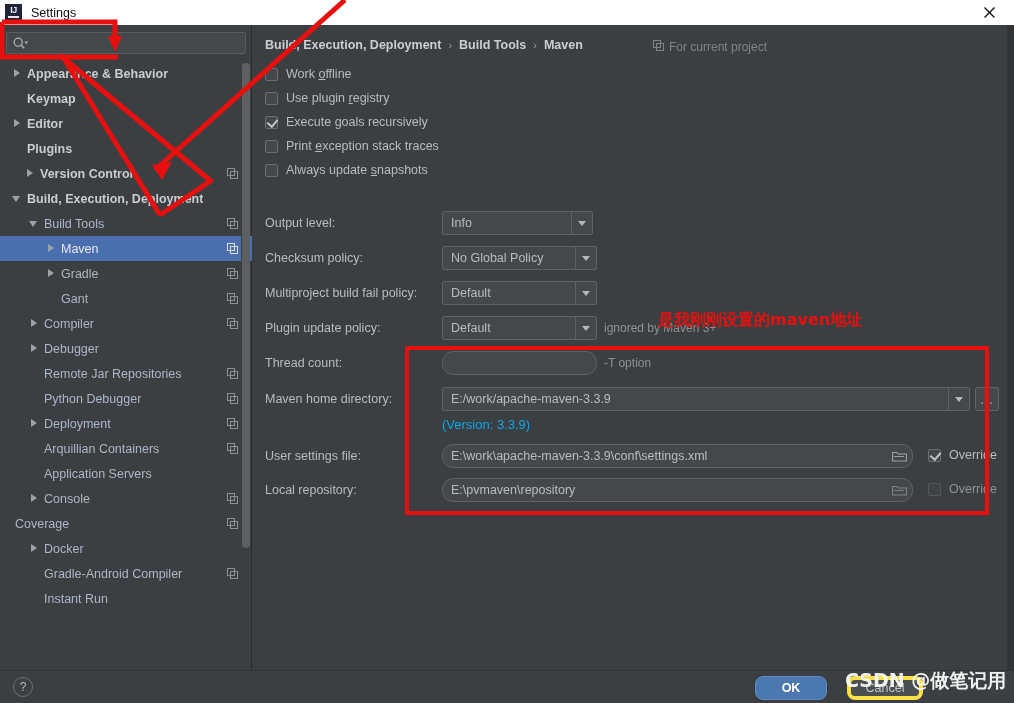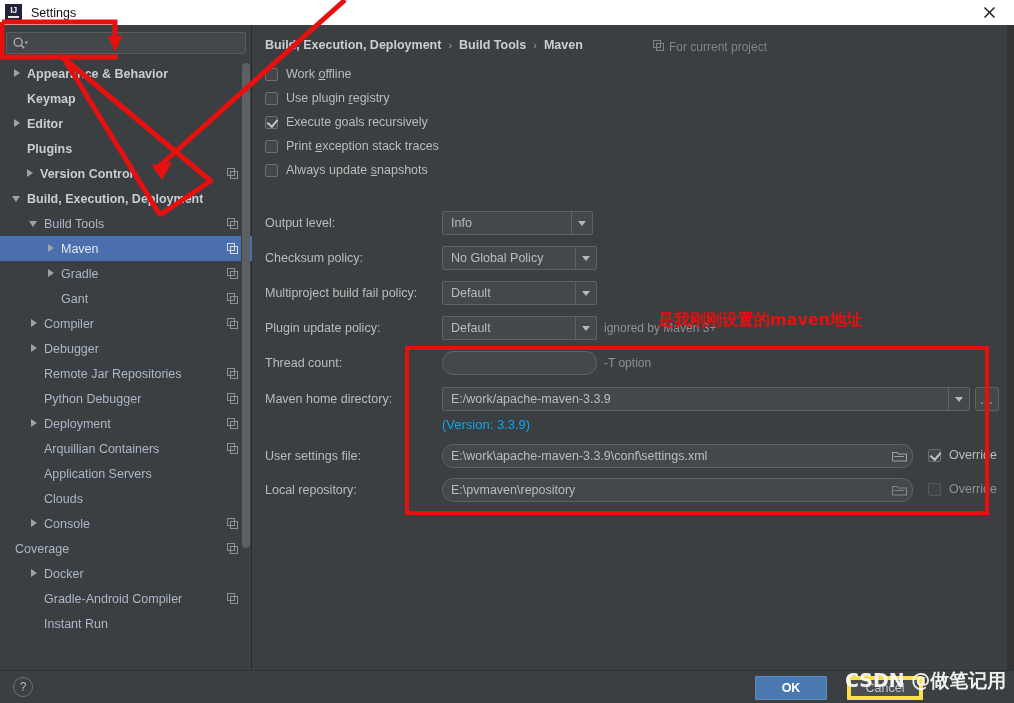--- a/index.html
+++ b/index.html
@@ -291,21 +291,21 @@
     position: absolute; left: 13px; top: 6px;
     width: 20px; height: 20px;
     border: 1px solid #6e7274;
     border-radius: 50%;
     color: #b4b9bd; font-size: 12px;
     display: flex; align-items: center; justify-content: center;
   }
   .btn {
     position: absolute; top: 5px;
     height: 24px;
-    border-radius: 1px;
+    border-radius: 8px;
     font-size: 12.5px;
     display: flex; align-items: center; justify-content: center;
   }
   .btn-ok {
     left: 755px; width: 72px;
     background: #4b78b0;
     border: 1px solid #5e8cc4;
     color: #ffffff;
     font-weight: bold;
   }
@@ -471,24 +471,20 @@
           <span class="copy-icon"><svg width="11" height="11" viewBox="0 0 11 11">
               <rect x="0.5" y="0.5" width="7" height="7" fill="none" stroke="#8c9196" stroke-width="1"></rect>
               <rect x="3.5" y="3.5" width="7" height="7" fill="none" stroke="#8c9196" stroke-width="1"></rect>
             </svg></span>
         </div>
         <div class="tree-row" style="padding-left: 29px;">
           <span class="arrow none"></span>
           <span class="tree-label">Application Servers</span>
         </div>
         <div class="tree-row" style="padding-left: 29px;">
-          <span class="arrow none"></span>
-          <span class="tree-label">Clouds</span>
-        </div>
-        <div class="tree-row" style="padding-left: 29px;">
           <span class="arrow right"></span>
           <span class="tree-label">Console</span>
           <span class="copy-icon"><svg width="11" height="11" viewBox="0 0 11 11">
               <rect x="0.5" y="0.5" width="7" height="7" fill="none" stroke="#8c9196" stroke-width="1"></rect>
               <rect x="3.5" y="3.5" width="7" height="7" fill="none" stroke="#8c9196" stroke-width="1"></rect>
             </svg></span>
         </div>
         <div class="tree-row" style="">
           <span class="arrow none"></span>
           <span class="tree-label">Coverage</span>

